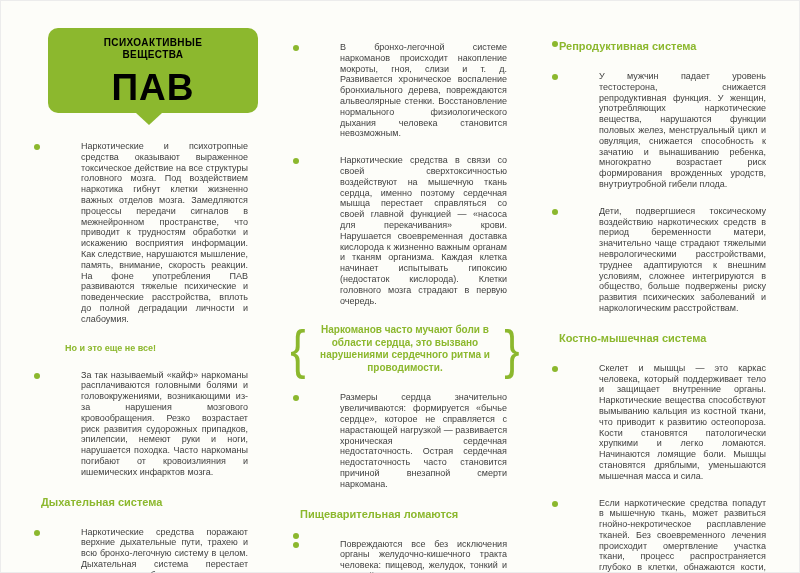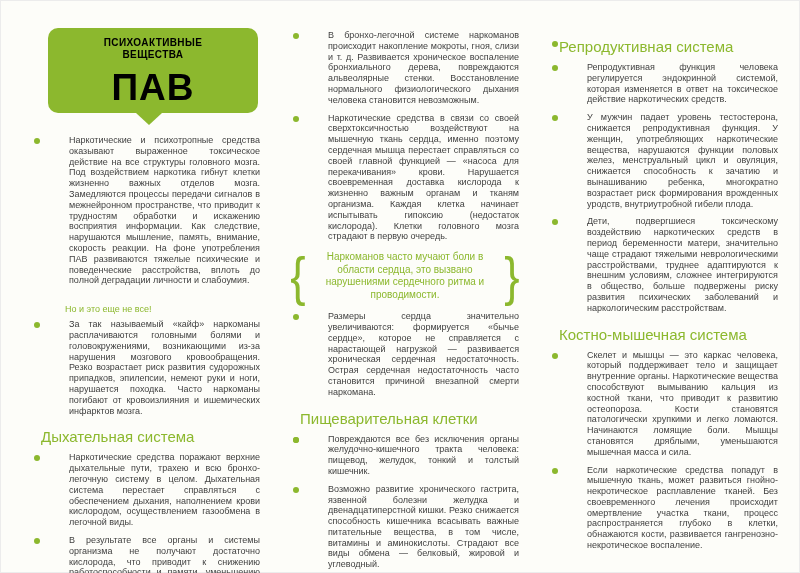--- a/index.html
+++ b/index.html
@@ -56,48 +56,48 @@
     width: 0; height: 0;
     margin-left: 88px;
     border-left: 13px solid transparent;
     border-right: 13px solid transparent;
     border-top: 12px solid var(--green);
   }
 
   
   .sec-heading {
     color: var(--green);
-    font-size: 15px;
-    font-weight: normal;
+    font-size: 11px;
+    font-weight: bold;
     margin: 12px 0 7px 13px;
     line-height: 17px;
   }
   .sub-heading {
     color: var(--green);
     font-size: 9px;
-    font-weight: normal;
+    font-weight: bold;
     margin: 18px 0 1px 37px;
     line-height: 11px;
   }
   .bullet-item {
     position: relative;
     padding-left: 37px;
     margin: 0 0 7px 0;
   }
   .bullet-item .dot {
     position: absolute;
     left: 6px;
     top: 3px;
     width: 6px;
     height: 6px;
     border-radius: 50%;
     background: var(--green);
   }
   .bullet-item p {
-    margin: 4px;
+    margin: 16px;
     font-size: 9px;
     line-height: 10.8px;
     color: #3f3f3f;
     text-align: justify;
     hyphens: auto;
     -webkit-hyphens: auto;
   }
   .callout {
     display: flex;
     align-items: center;
@@ -109,21 +109,21 @@
     color: var(--green);
     font-size: 54px;
     font-weight: normal;
     line-height: 54px;
     transform: scaleX(0.85);
     flex: 0 0 auto;
   }
   .callout .callout-text {
     color: var(--green);
     font-size: 10px;
-    font-weight: normal;
+    font-weight: bold;
     line-height: 12.5px;
     text-align: center;
     padding: 0 6px;
   }
 </style>
 </head>
 <body>
 
 <div class="page" style="--green: #8cb82e; background: rgb(253, 253, 249);">
   <div class="columns">
@@ -171,21 +171,21 @@
           </div>
           <div class="callout">
             <span class="brace">{</span>
             <div class="callout-text">Наркоманов часто мучают боли в области сердца, это вызвано нарушениями сердечного ритма и проводимости.</div>
             <span class="brace">}</span>
           </div>
           <div class="bullet-item">
             <span class="dot"></span>
             <p>Размеры сердца значительно увеличиваются: формируется «бычье сердце», которое не справляется с нарастающей нагрузкой — развивается хроническая сердечная недостаточность. Острая сердечная недостаточность часто становится причиной внезапной смерти наркомана.</p>
           </div>
-          <h2 class="sec-heading">Пищеварительная клетки</h2>
+          <h2 class="sec-heading">Пищеварительная ломаются</h2>
           <div class="bullet-item">
             <span class="dot"></span>
           </div>
           <div class="bullet-item">
             <span class="dot"></span>
             <p>Повреждаются все без исключения органы желудочно-кишечного тракта человека: пищевод, желудок, тонкий и толстый кишечник.</p>
           </div>
           <div class="bullet-item">
             <span class="dot"></span>
             <p>Возможно развитие хронического гастрита, язвенной болезни желудка и двенадцатиперстной кишки. Резко снижается способность кишечника всасывать важные питательные вещества, в том числе, витамины и аминокислоты. Страдают все виды обмена — белковый, жировой и углеводный.</p>
@@ -194,24 +194,20 @@
     </div>
 
     <div class="col">
       <div>
           <div class="bullet-item">
             <span class="dot"></span>
           </div>
           <h2 class="sec-heading">Репродуктивная система</h2>
           <div class="bullet-item">
             <span class="dot"></span>
-            <p>Репродуктивная функция человека регулируется эндокринной системой, которая изменяется в ответ на токсическое действие наркотических средств.</p>
-          </div>
-          <div class="bullet-item">
-            <span class="dot"></span>
             <p>У мужчин падает уровень тестостерона, снижается репродуктивная функция. У женщин, употребляющих наркотические вещества, нарушаются функции половых желез, менструальный цикл и овуляция, снижается способность к зачатию и вынашиванию ребенка, многократно возрастает риск формирования врожденных уродств, внутриутробной гибели плода.</p>
           </div>
           <div class="bullet-item">
             <span class="dot"></span>
             <p>Дети, подвергшиеся токсическому воздействию наркотических средств в период беременности матери, значительно чаще страдают тяжелыми неврологическими расстройствами, труднее адаптируются к внешним условиям, сложнее интегрируются в общество, больше подвержены риску развития психических заболеваний и наркологическим расстройствам.</p>
           </div>
           <h2 class="sec-heading">Костно-мышечная система</h2>
           <div class="bullet-item">
             <span class="dot"></span>
             <p>Скелет и мышцы — это каркас человека, который поддерживает тело и защищает внутренние органы. Наркотические вещества способствуют вымыванию кальция из костной ткани, что приводит к развитию остеопороза. Кости становятся патологически хрупкими и легко ломаются. Начинаются ломящие боли. Мышцы становятся дряблыми, уменьшаются мышечная масса и сила.</p>

